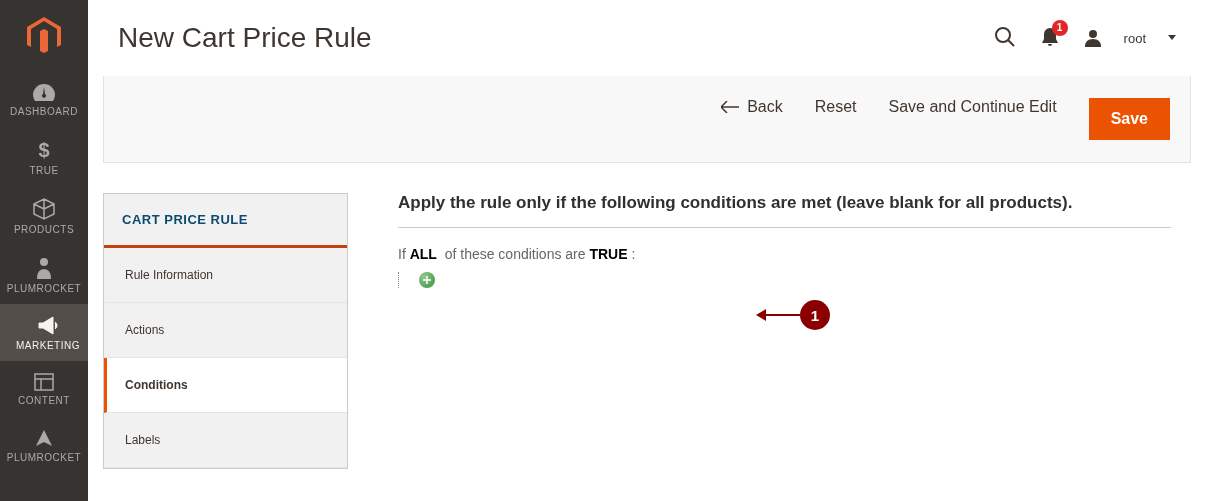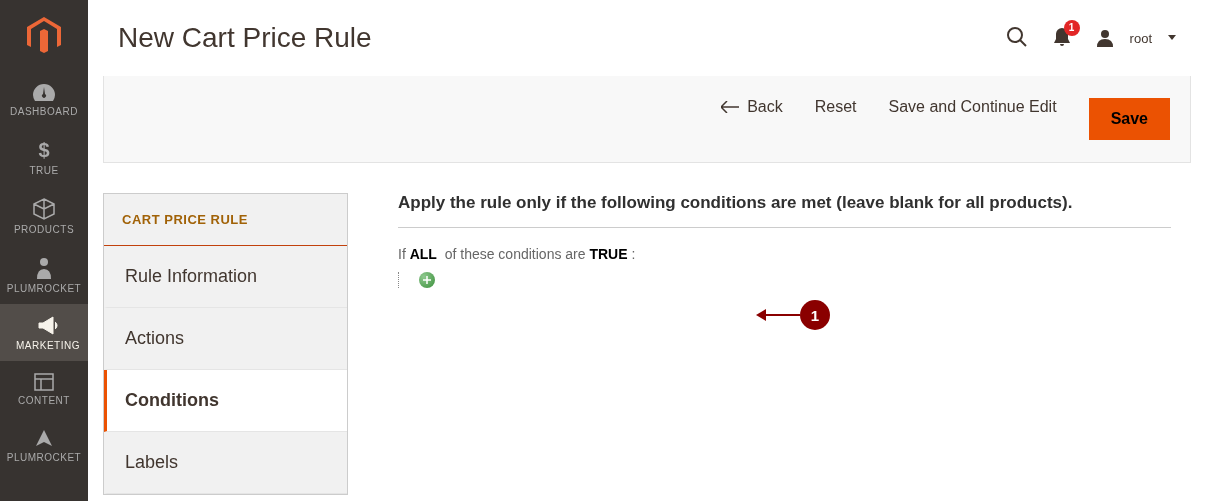--- a/index.html
+++ b/index.html
@@ -93,21 +93,21 @@
       height: 16px;
       font-size: 10px;
       display: flex;
       align-items: center;
       justify-content: center;
       font-weight: 600;
     }
     .user-box {
       display: flex;
       align-items: center;
-      gap: 16px;
+      gap: 22px;
       cursor: pointer;
       color: #41362f;
     }
     .user-box .uname {
       font-size: 13px;
     }
     .action-bar {
       margin: 0 15px;
       background: #f8f8f8;
       border: 1px solid #e3e3e3;
@@ -121,47 +121,47 @@
     .ab-link {
       font-size: 16px;
       color: #41362f;
       cursor: pointer;
       display: flex;
       align-items: center;
       gap: 8px;
     }
     .btn-primary {
       background: #eb5202;
-      color: #000000;
+      color: #ffffff;
       font-size: 16px;
       padding: 12px 22px;
       cursor: pointer;
       font-weight: 600;
     }
     .content-area {
       display: flex;
       padding: 30px 15px 0 15px;
       gap: 50px;
     }
     .side-tabs {
       width: 245px;
       border: 1px solid #ccc;
       background: #f1f1f1;
     }
     .side-tabs-header {
       padding: 18px 18px;
       font-size: 13px;
       font-weight: 700;
-      color: #a16207;
+      color: #0c4a6e;
       letter-spacing: 0.5px;
-      border-bottom: 1px solid #c2410c;
+      border-bottom: 3px solid #c2410c;
     }
     .side-tab {
       padding: 20px 18px;
-      font-size: 18px;
+      font-size: 12px;
       color: #41362f;
       cursor: pointer;
       border-bottom: 1px solid #e5e5e5;
       border-left: 3px solid transparent;
     }
     .side-tab.active {
       background: #fff;
       border-left: 3px solid #eb5202;
       font-weight: 600;
     }

